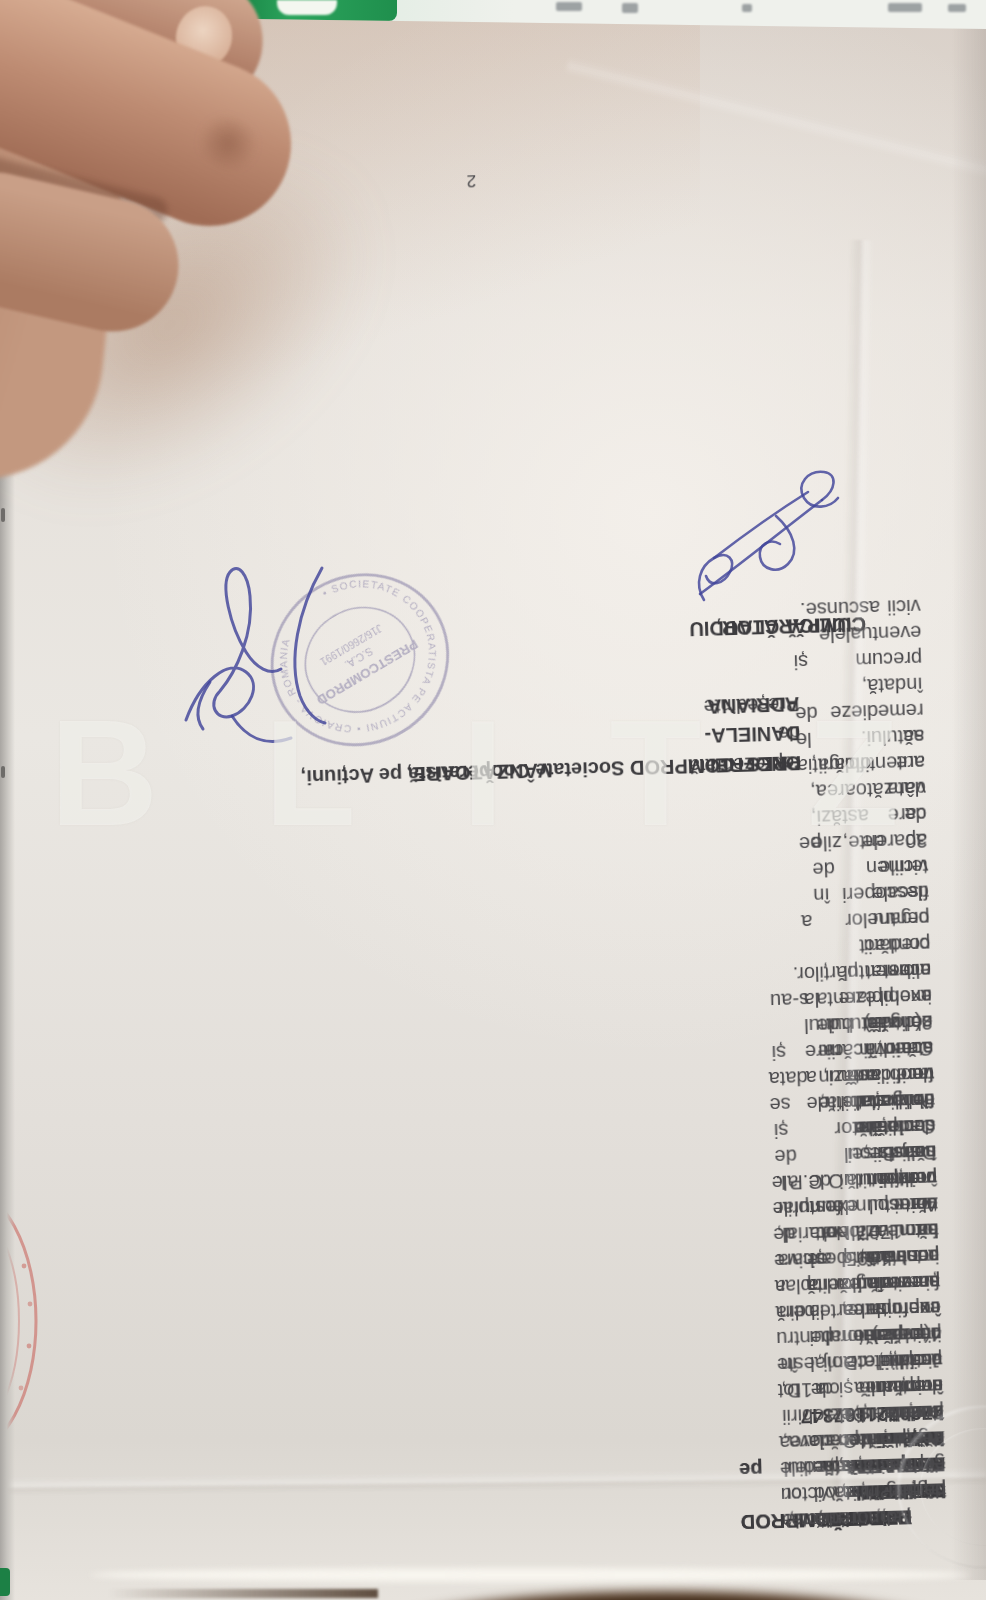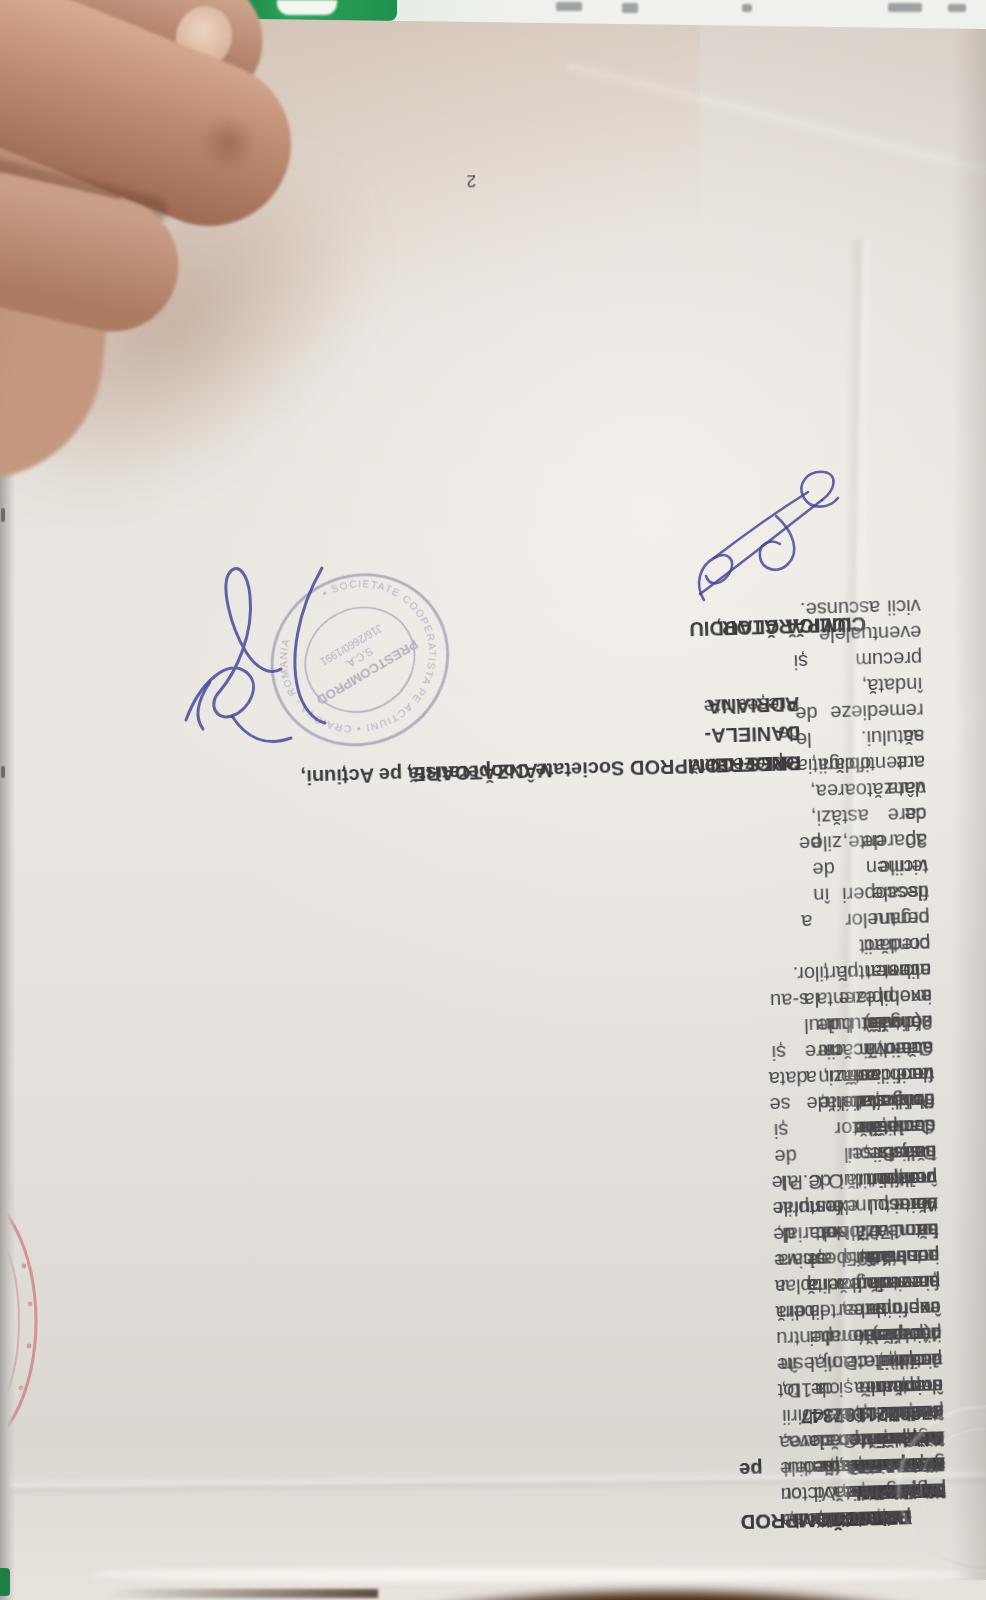--- a/index.html
+++ b/index.html
@@ -254,14 +254,15 @@
     <div class="hshadow"></div>
     <div class="palm finger"></div>
     <div class="f1 finger"></div>
     <div class="nail"></div>
     <div class="f2 finger"></div>
     <div class="f2tip"></div>
     <div class="knuckle"></div>
     <div class="f3 finger"></div>
   </div>
 
+  <div class="watermark">BLITZ</div>
 
 </div>
 
 </body></html>

